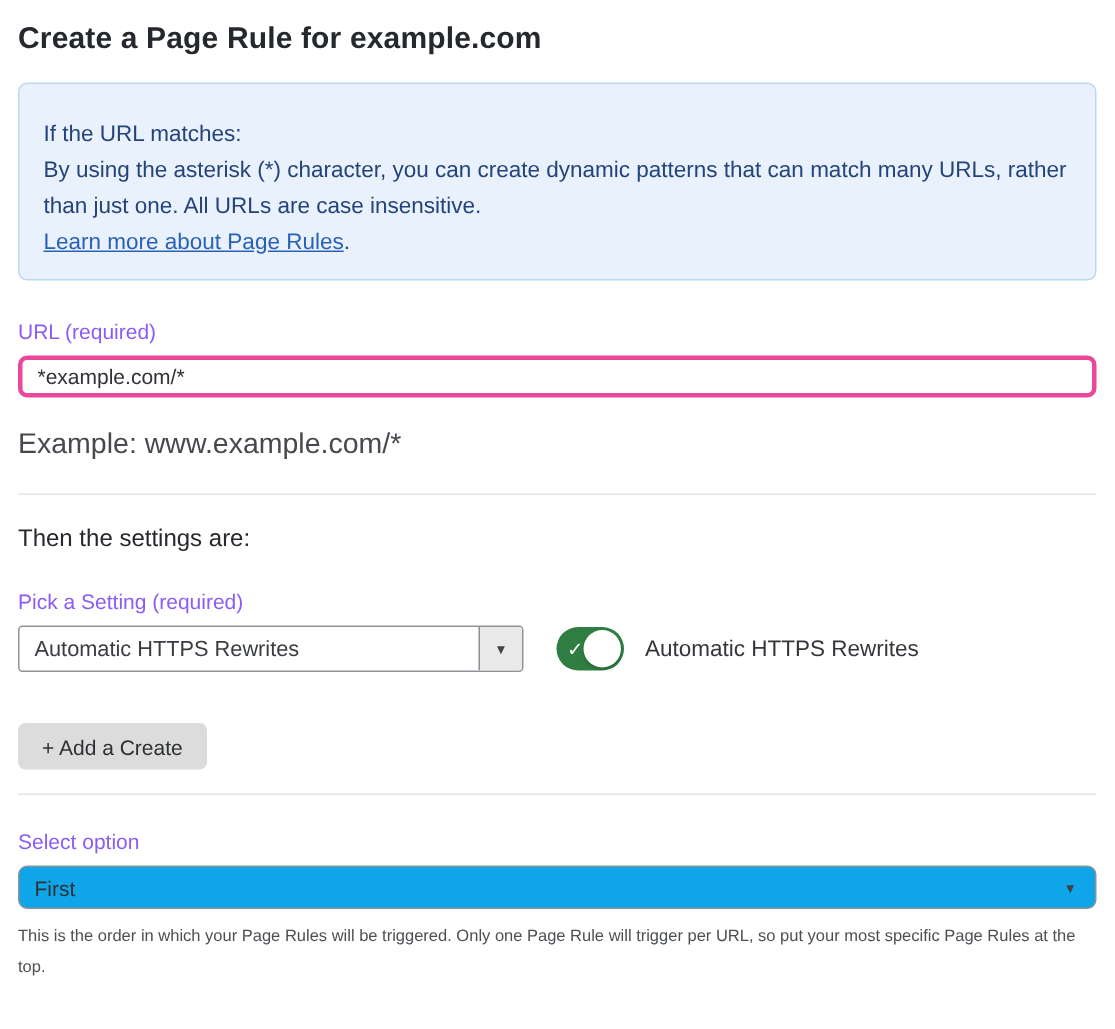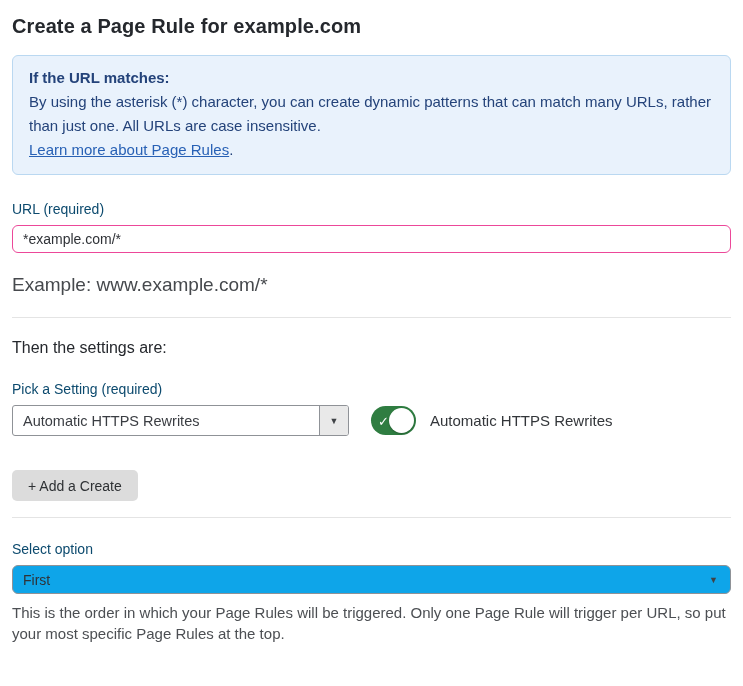--- a/index.html
+++ b/index.html
@@ -26,38 +26,38 @@
   .info-box {
     background: #e9f2fc;
     border: 1px solid #bad8f1;
     border-radius: 6px;
     padding: 10px 16px 12px 16px;
     color: #24437a;
     font-size: 15px;
     line-height: 24px;
     margin-bottom: 26px;
   }
-  .info-heading { font-weight: bold; }
+  .info-heading { font-weight: normal; margin-top: 12px; }
   .info-link {
     color: #2861b5;
     text-decoration: underline;
     cursor: pointer;
   }
   
   .field-label {
     display: block;
     font-size: 14px;
-    color: #0c4a6e;
+    color: #8b5cf6;
     margin-bottom: 8px;
   }
   .text-input {
     display: block;
     width: 100%;
     height: 28px;
-    border: 1px solid #ec4899;
+    border: 3px solid #ec4899;
     border-radius: 6px;
     padding: 0 10px;
     font-size: 14px;
     color: #2f3237;
     font-family: "Liberation Sans", "DejaVu Sans", sans-serif;
     background: #ffffff;
     outline: none;
   }
   .helper-text {
     font-size: 19px;
@@ -170,21 +170,21 @@
     border: 1px solid #8f9297;
     border-radius: 6px;
     padding: 0 12px 0 10px;
     font-size: 14px;
     color: #2f3237;
     background: #0ea5e9;
     cursor: pointer;
   }
   .select-chevron { font-size: 9px; color: #3f4246; }
   .order-help {
-    font-size: 15px;
+    font-size: 11px;
     color: #4c4f53;
     line-height: 21px;
     margin-top: 8px;
   }
   .mt-label { margin-top: 23px; }
 </style>
 </head>
 <body>
 
 <div class="page">

